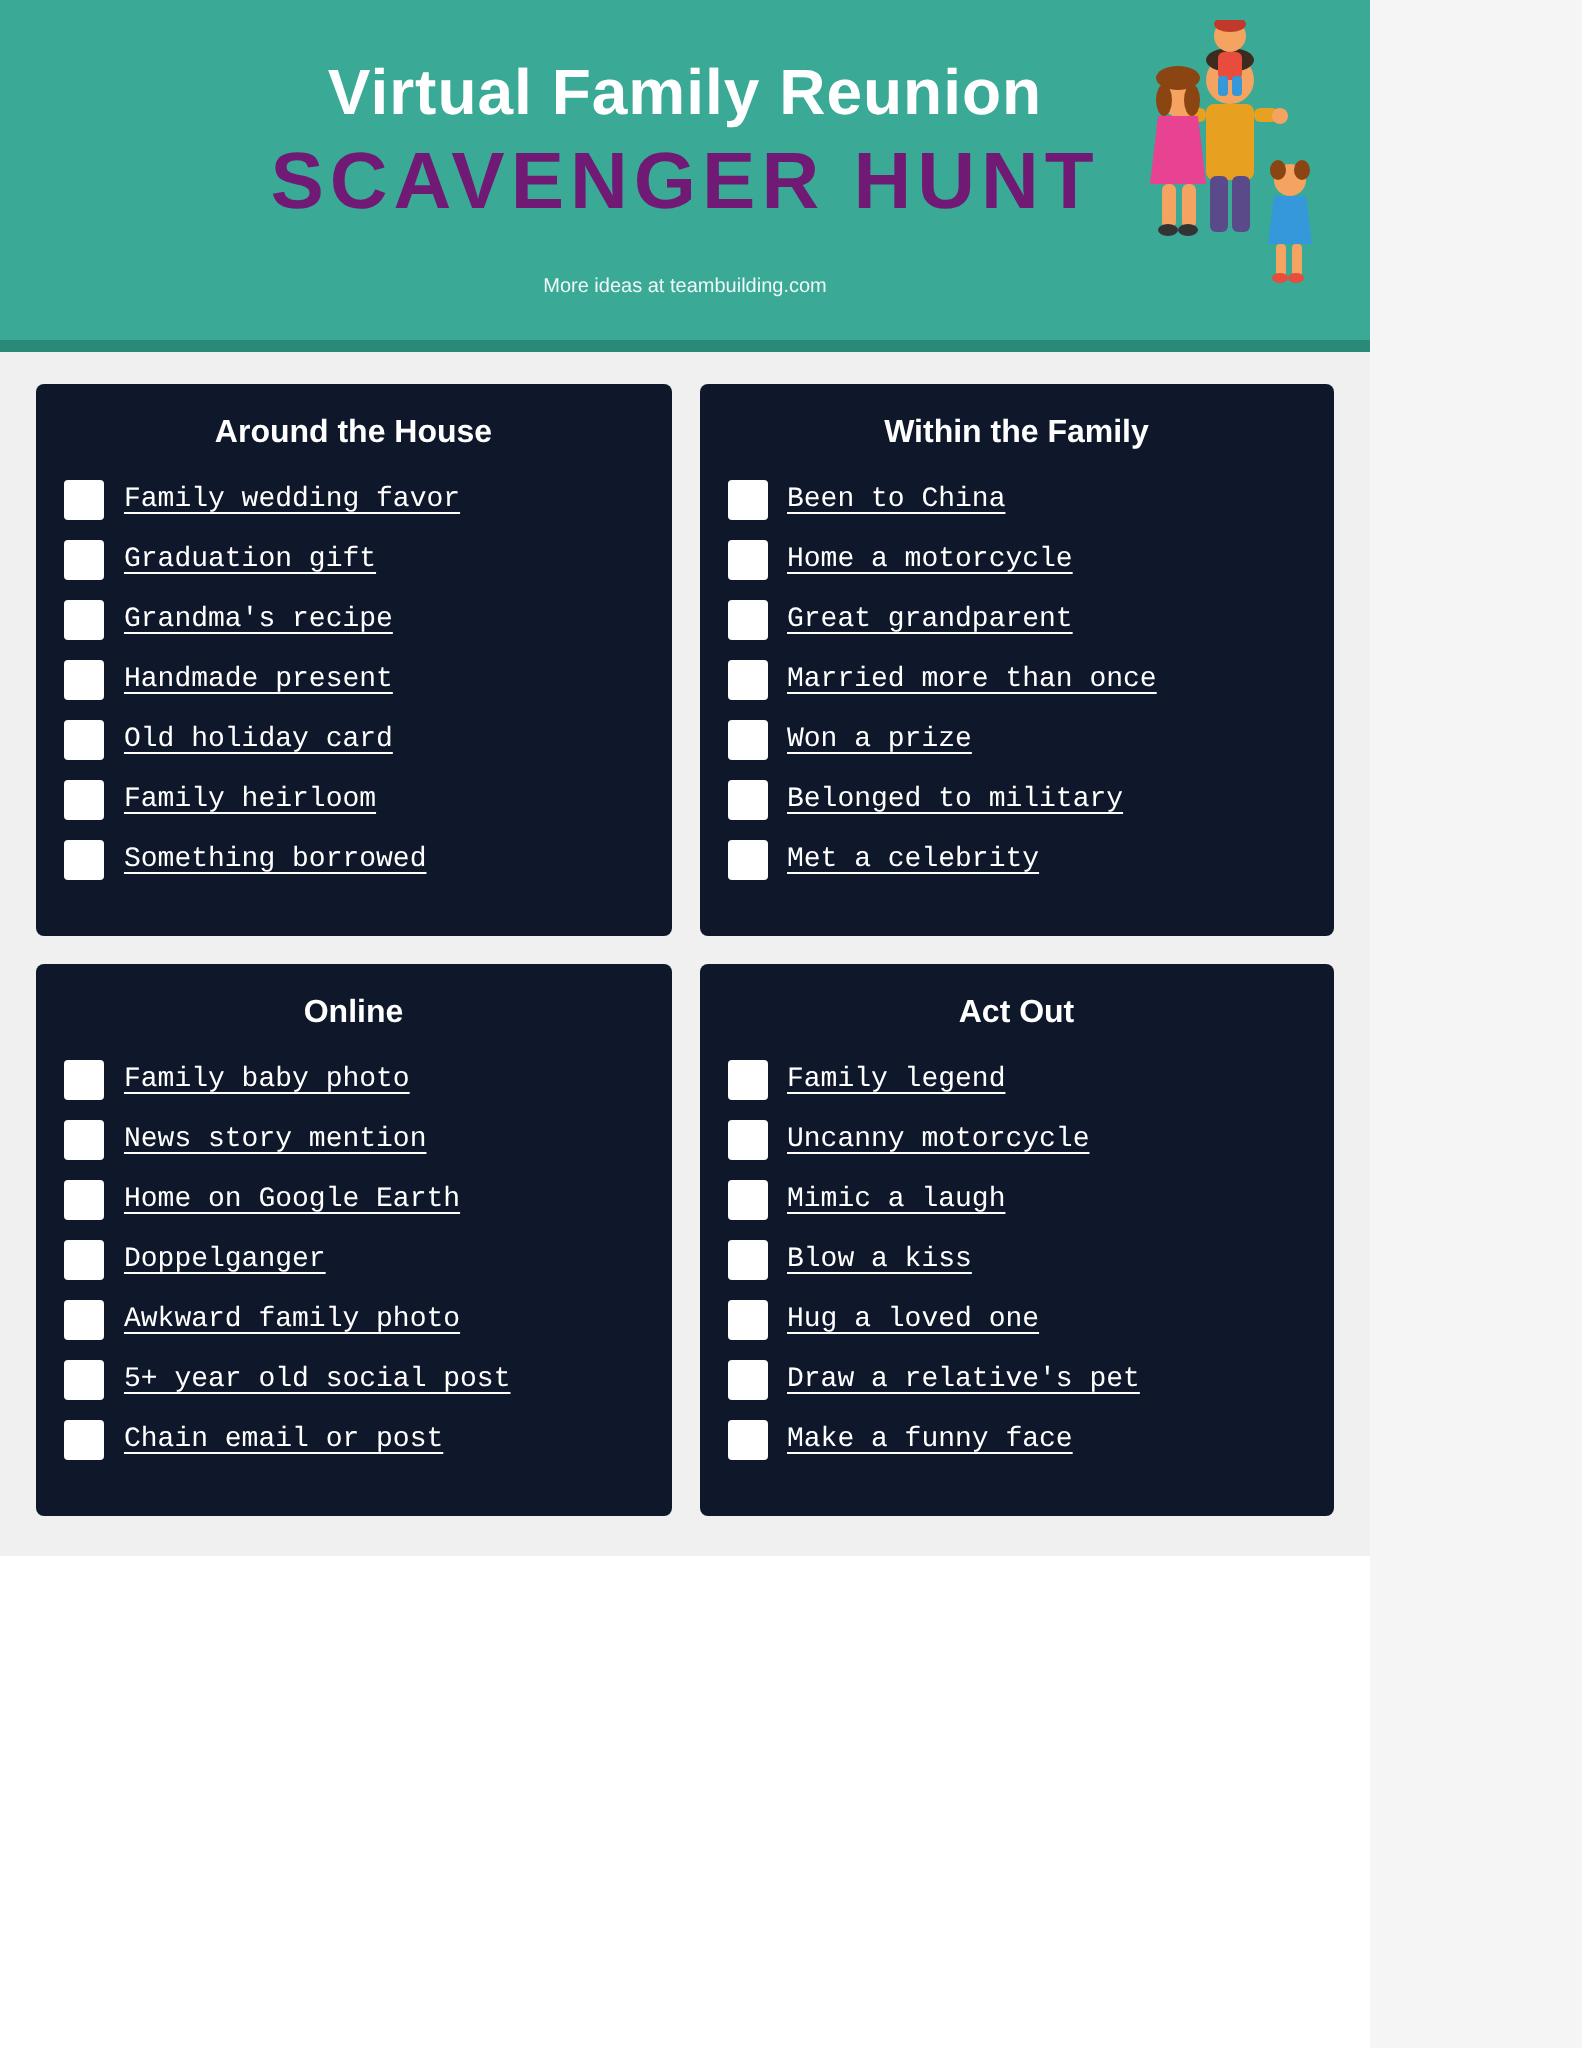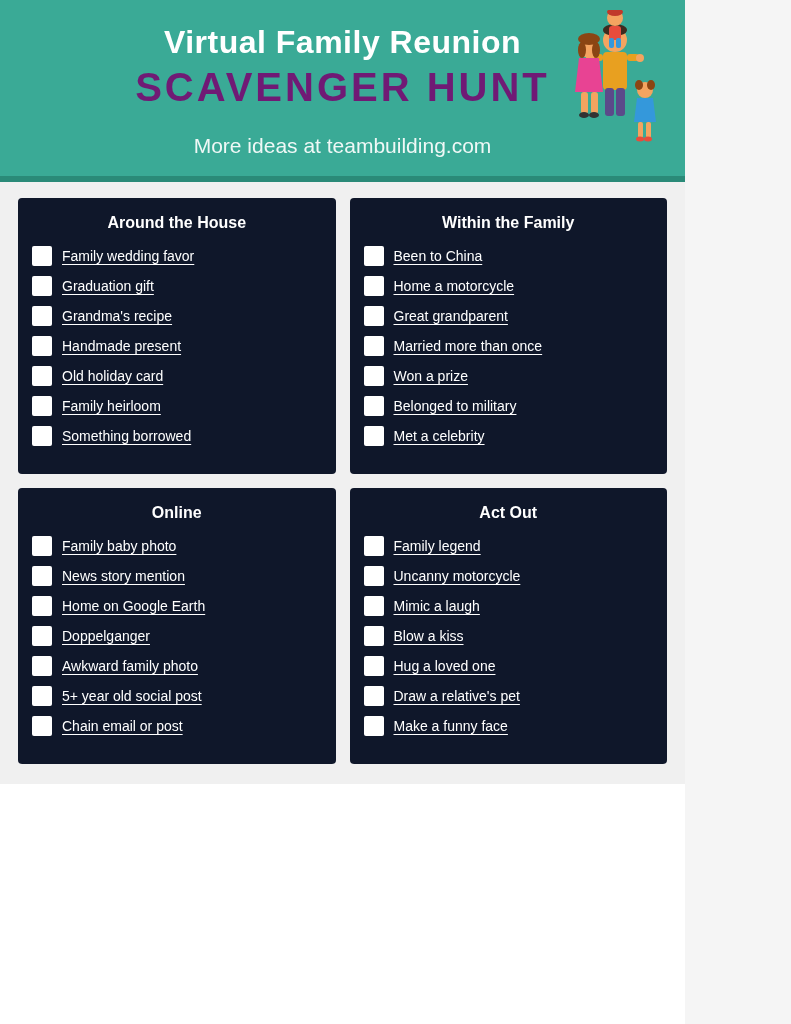--- a/index.html
+++ b/index.html
@@ -35,21 +35,21 @@
     .header-title-bottom {
       color: #701a75;
       font-size: 40px;
       font-weight: 900;
       letter-spacing: 3px;
       text-transform: uppercase;
       margin-top: 4px;
     }
     .header-subtitle {
       color: #fff;
-      font-size: 21px;
+      font-size: 10px;
       margin-top: 24px;
       opacity: 0.92;
     }
     
     .family-illustration {
       position: absolute;
       right: 18px;
       top: 10px;
       width: 120px;
       height: 150px;
@@ -99,20 +99,21 @@
       flex-shrink: 0;
       margin-right: 10px;
       border-radius: 2px;
     }
     .item-label {
       color: #fff;
       font-size: 14px;
       text-decoration: underline;
       text-underline-offset: 3px;
       line-height: 1.3;
+      font-family: Liberation Mono, monospace;
     }
   </style>
 </head>
 <body>
 
 <div class="page">
 
   <div class="header">
     <div class="header-title-top">Virtual Family Reunion</div>
     <div class="header-title-bottom">SCAVENGER HUNT</div>

